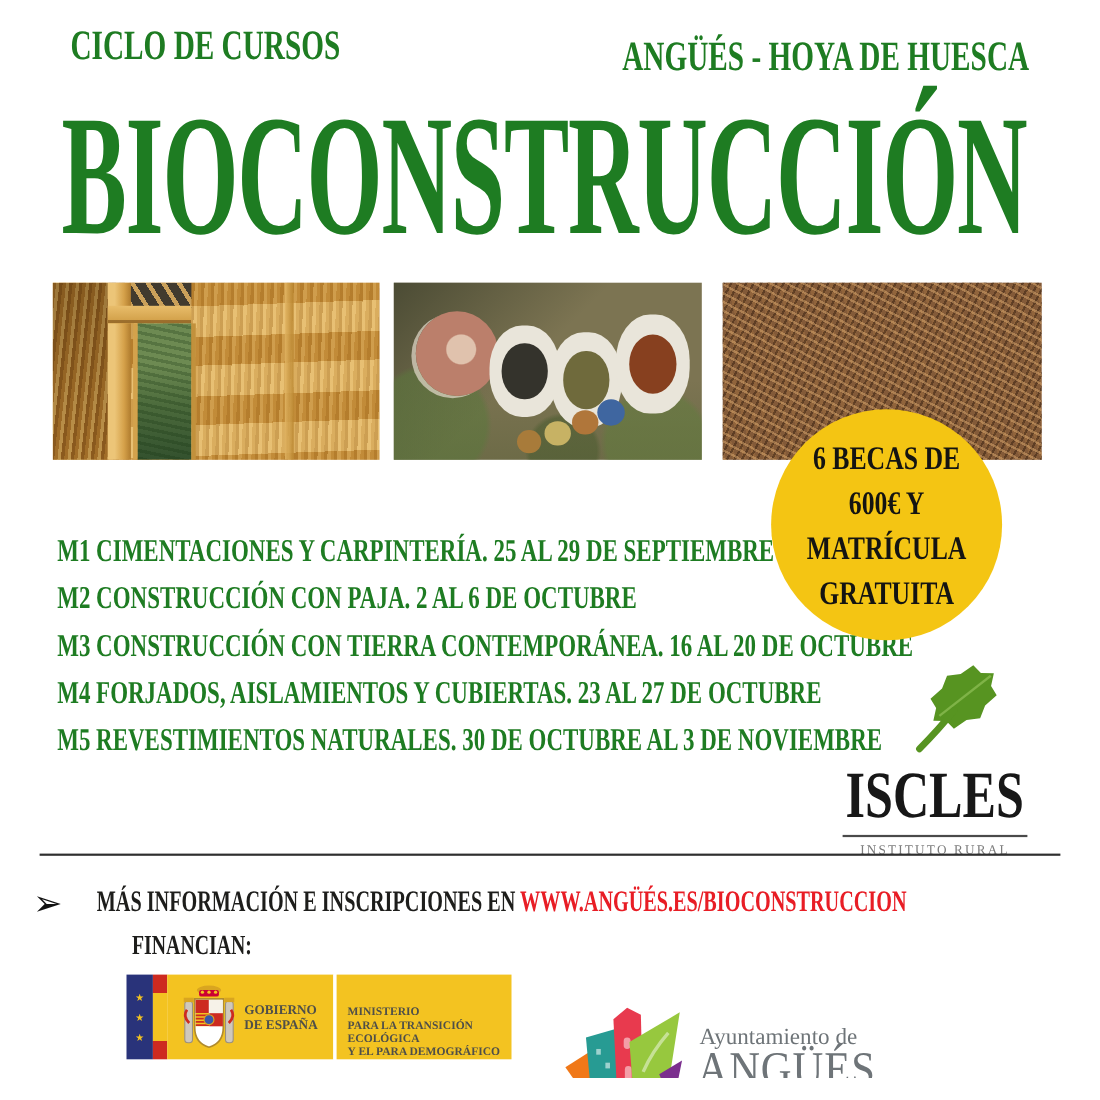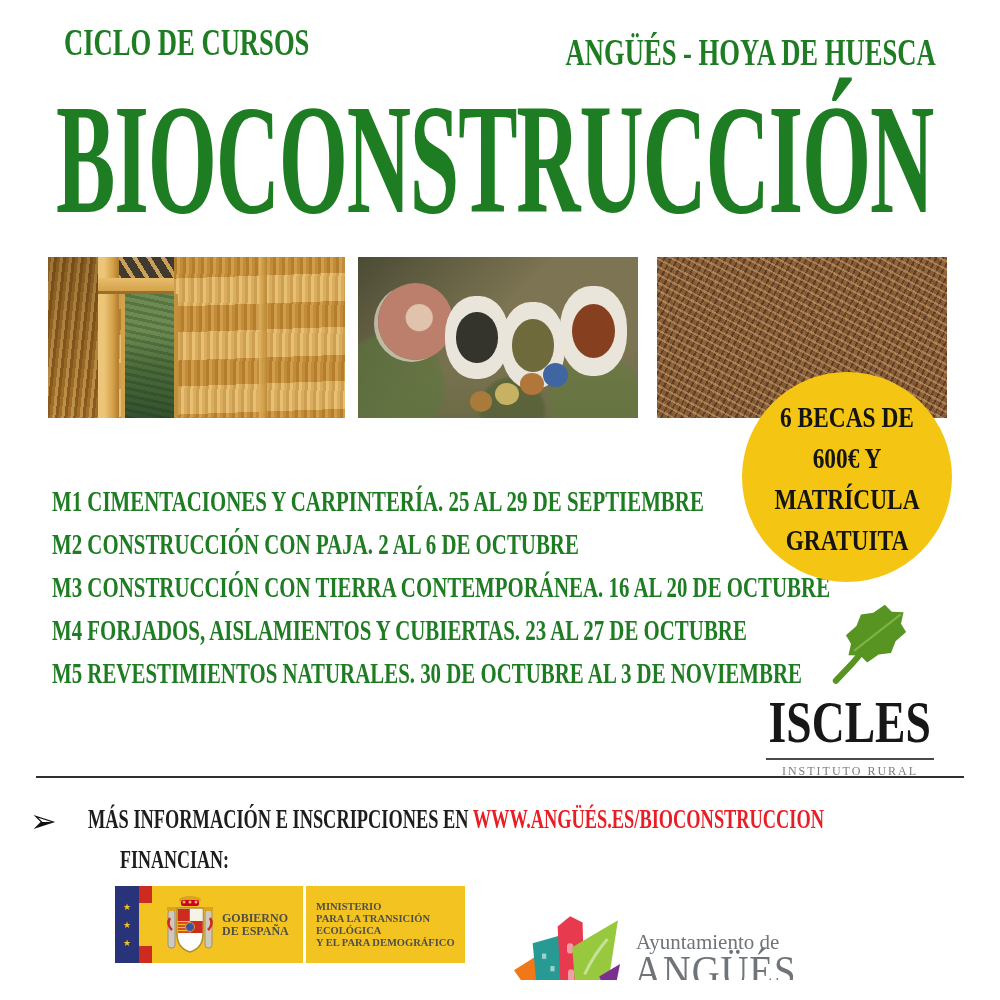--- a/index.html
+++ b/index.html
@@ -69,21 +69,21 @@
 
   .photo3{left:657px;width:290px;
     background:
       repeating-linear-gradient(28deg, rgba(225,175,115,.45) 0 2px, transparent 2px 7px),
       repeating-linear-gradient(118deg, rgba(55,32,16,.5) 0 2px, transparent 2px 6px),
       repeating-linear-gradient(75deg, rgba(165,115,65,.4) 0 3px, transparent 3px 9px),
       #835a38;
   }
 
   
-  .badge{position:absolute;left:742px;top:372px;width:210px;height:210px;border-radius:50%;
+  .badge{position:absolute;left:701px;top:372px;width:210px;height:210px;border-radius:50%;
     background:#f4c513;z-index:5;text-align:center;}
   .badge-text{margin-top:24px;font-size:30px;font-weight:bold;line-height:41px;color:#141412;}
   .badge-text div{transform:scaleX(.78);transform-origin:center;}
 
   
   .modules{position:absolute;left:52px;top:480px;font-size:29px;line-height:43px;}
   .modules .cond{transform:scaleX(.72);display:block;}
 
   
   .iscles{position:absolute;left:740px;top:590px;width:220px;text-align:center;}
@@ -106,21 +106,21 @@
   .financian .cond{transform:scaleX(.72);}
 
   .gov-logo{position:absolute;left:115px;top:886px;width:350px;height:77px;display:flex;}
   .gov-flag{width:37px;height:100%;display:flex;}
   .gov-eu{width:24px;background:#29337a;color:#f3c321;font-size:9px;
     display:flex;flex-direction:column;justify-content:center;align-items:center;gap:8px;}
   .gov-tricolor{width:13px;background:linear-gradient(180deg,#cd2a20 0 22%,#f3c321 22% 78%,#cd2a20 78%);}
   .gov-left{width:151px;background:#f3c321;display:flex;align-items:center;}
   .gov-text{font-size:12px;font-weight:bold;color:#4f4f49;line-height:13px;margin-left:6px;}
   .gov-sep{width:3px;background:#ffffff;}
-  .gov-right{flex:1;background:#f3c321;display:flex;align-items:center;}
+  .gov-right{flex:1;background:#f3c321;display:flex;align-items:flex-end;}
   .gov-ministry{font-size:10.5px;font-weight:bold;color:#4f4f49;line-height:12px;margin-left:10px;}
 
   .ayto-logo{position:absolute;left:508px;top:912px;width:300px;height:104px;}
   .ayto-mark{position:absolute;left:0;top:0;}
   .ayto-text1{position:absolute;left:128px;top:18px;font-size:21px;color:#6e7478;}
   .ayto-text2{position:absolute;left:126px;top:34px;font-size:44px;color:#6e7478;letter-spacing:1px;}
   .ayto-text2 .cond2{display:inline-block;transform:scaleX(.88);transform-origin:left center;font-weight:400;}
 </style>
 </head>
 <body>

